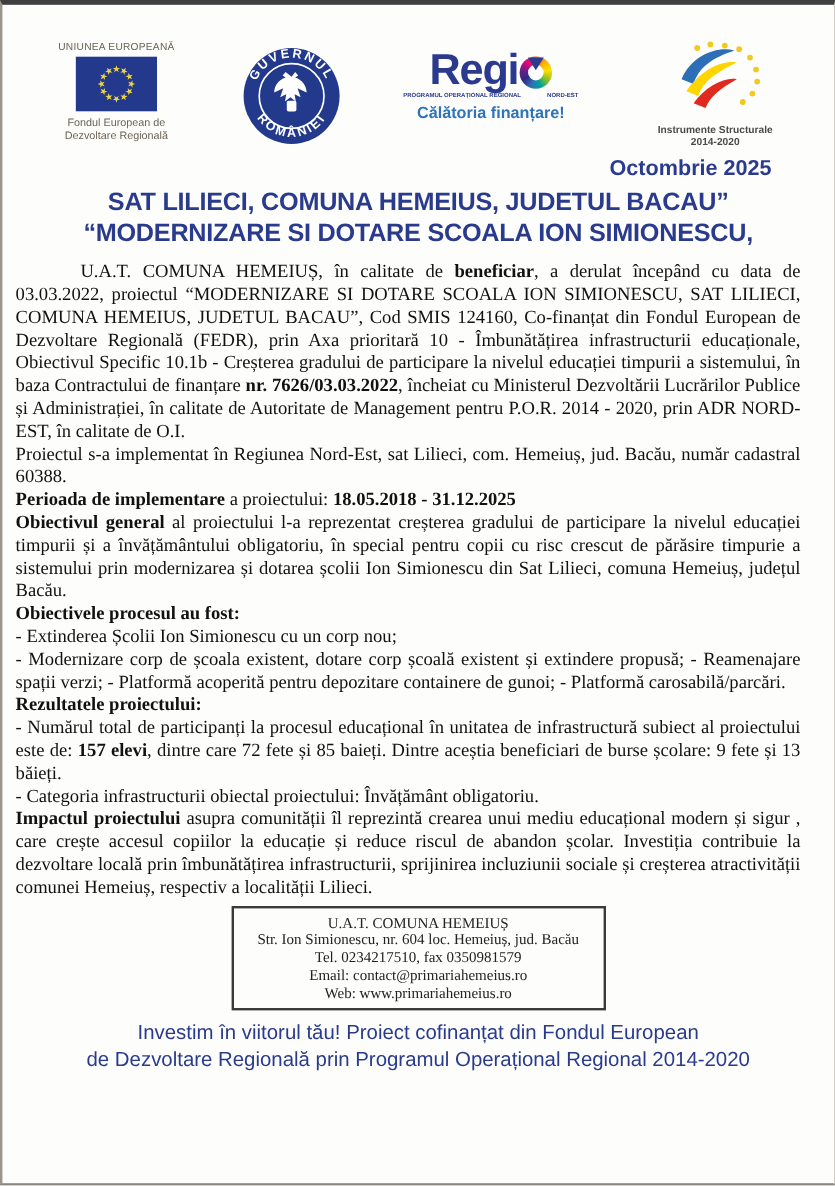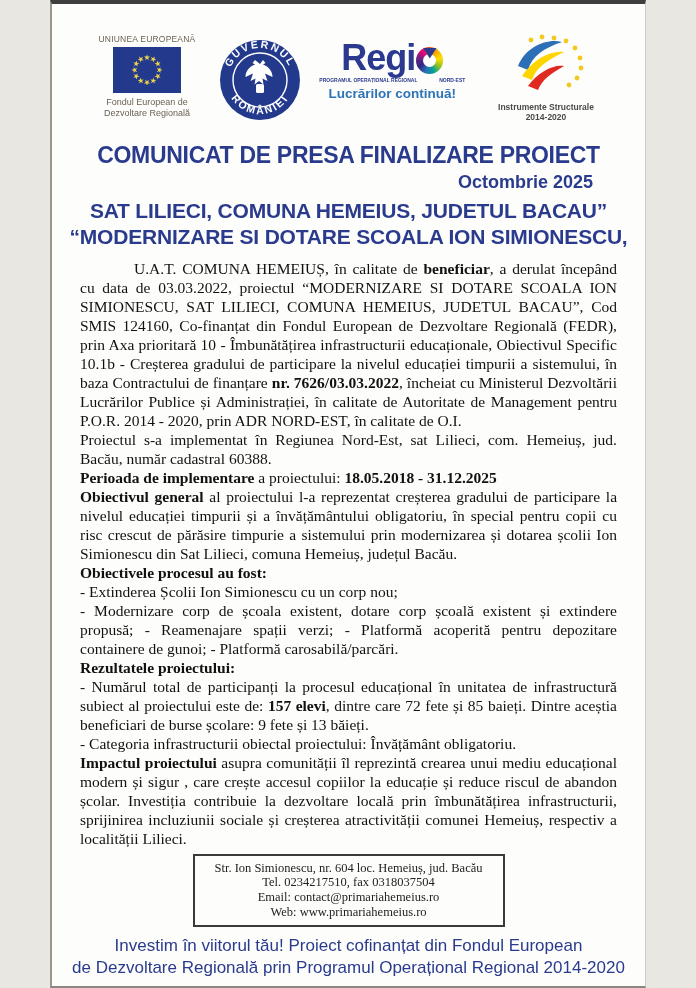--- a/index.html
+++ b/index.html
@@ -1,18 +1,18 @@
 <!DOCTYPE html>
 <html><head>
 <meta charset="utf-8">
 <style>
   * { margin:0; padding:0; box-sizing:border-box; }
   html,body { background:#e9e7e2; }
   .page {
-    width:596px; height:988px; margin:0 auto; position:relative;
+    width:696px; height:988px; margin:0 auto; position:relative;
     background:#fdfdfb; overflow:hidden;
     border-top:4px solid #3f3f3f;
     border-left:2px solid #9a958d;
     border-right:1px solid #cfccc6;
     border-bottom:2px solid #8a8780;
     font-family:"Liberation Serif", serif;
   }
   
   .logos { display:flex; justify-content:space-between; align-items:flex-start; padding:30px 36px 0 36px; }
   .eu-block { width:118px; text-align:center; color:#6b6355; font-family:"Liberation Sans",sans-serif; }
@@ -34,21 +34,21 @@
   .is-text1 { font-size:8.5px; font-weight:bold; margin-top:2px; }
   .is-text2 { font-size:8.5px; font-weight:bold; }
   
   .main-title { text-align:center; color:#2a3b8e; font-family:"Liberation Sans",sans-serif;
     font-weight:bold; font-size:23px; margin-top:16px; letter-spacing:-.3px; }
   .date-line { text-align:right; color:#2a3b8e; font-family:"Liberation Sans",sans-serif;
     font-weight:bold; font-size:18px; padding-right:52px; margin-top:3px; }
   .project-title { text-align:center; color:#2a3b8e; font-family:"Liberation Sans",sans-serif;
     font-weight:bold; font-size:21px; line-height:1.25; margin-top:5px; letter-spacing:-.2px; }
   
-  .body-text { margin:8px 28px 0 28px; font-size:15.5px; line-height:19px; color:#111; }
+  .body-text { margin:8px 28px 0 11px; font-size:15.5px; line-height:19px; color:#111; }
   .body-text p { text-align:justify; }
   .body-text p.indent { text-indent:54px; }
   .body-text .b { font-weight:bold; }
   
   .contact-box { width:312px; margin:6px auto 0 auto; border:2px solid #3a3a3a;
     text-align:center; font-size:12.5px; line-height:1.18; padding:5px 6px; color:#222; }
   
   .invest { text-align:center; color:#2a3b8e; font-family:"Liberation Sans",sans-serif;
     font-size:17px; margin-top:8px; line-height:1.3; }
 </style>
@@ -109,21 +109,21 @@
       <div class="regio-word">
         <span class="regio-name">Regi</span>
         <span class="regio-wheel">
             <span class="regio-notch"></span>
           </span>
       </div>
       <div class="regio-sub">
         <span>PROGRAMUL OPERAȚIONAL REGIONAL</span>
         <span>NORD-EST</span>
       </div>
-      <div class="regio-tagline">Lucrărilor continuă!</div>
+      <div class="regio-tagline">Călătoria finanțare!</div>
     </div>
 
     <div class="is-block">
       <svg width="100" height="62" viewBox="0 0 100 62">
         <g fill="#f2c91e">
           <circle cx="58" cy="4" r="2.4"></circle>
             <circle cx="70" cy="7" r="2.4"></circle>
             <circle cx="79" cy="14" r="2.4"></circle>
           <circle cx="84" cy="24" r="2.4"></circle>
             <circle cx="85" cy="34" r="2.4"></circle>
@@ -134,21 +134,20 @@
         </g>
         <path d="M22,32 C30,12 52,4 66,8 C48,14 36,22 32,36 Z" fill="#2d6fb7"></path>
         <path d="M26,42 C38,24 56,16 68,18 C52,26 40,33 36,46 Z" fill="#ffd500"></path>
         <path d="M32,52 C42,38 58,30 68,32 C54,40 46,46 42,56 Z" fill="#e02a20"></path>
       </svg>
       <div class="is-text1">Instrumente Structurale</div>
       <div class="is-text2">2014-2020</div>
     </div>
   </div>
 
-  <div class="main-title">COMUNICAT DE PRESA FINALIZARE PROIECT</div>
   <div class="date-line">Octombrie 2025</div>
   <div class="project-title">
     <div>SAT LILIECI, COMUNA HEMEIUS, JUDETUL BACAU”</div>
     <div>“MODERNIZARE SI DOTARE SCOALA ION SIMIONESCU,</div>
   </div>
 
   <div class="body-text">
       <p class="indent"><span>U.A.T. COMUNA HEMEIUȘ, în calitate de </span><span class="b">beneficiar</span><span>, a derulat începând cu data de 03.03.2022, proiectul “MODERNIZARE SI DOTARE SCOALA ION SIMIONESCU, SAT LILIECI, COMUNA HEMEIUS, JUDETUL BACAU”, Cod SMIS 124160, Co-finanțat din Fondul European de Dezvoltare Regională (FEDR), prin Axa prioritară 10 - Îmbunătățirea infrastructurii educaționale, Obiectivul Specific 10.1b - Creșterea gradului de participare la nivelul educației timpurii a sistemului, în baza Contractului de finanțare </span><span class="b">nr. 7626/03.03.2022</span><span>, încheiat cu Ministerul Dezvoltării Lucrărilor Publice și Administrației, în calitate de Autoritate de Management pentru P.O.R. 2014 - 2020, prin ADR NORD-EST, în calitate de O.I.</span></p>
       <p class=""><span>Proiectul s-a implementat în Regiunea Nord-Est, sat Lilieci, com. Hemeiuș, jud. Bacău, număr cadastral 60388.</span></p>
       <p class=""><span class="b">Perioada de implementare</span><span> a proiectului:  </span><span class="b">18.05.2018 - 31.12.2025</span></p>
@@ -156,22 +155,23 @@
       <p class=""><span class="b">Obiectivele procesul au fost:</span></p>
       <p class=""><span>- Extinderea Școlii Ion Simionescu cu un corp nou;</span></p>
       <p class=""><span>- Modernizare corp de școala existent, dotare corp școală existent și extindere propusă; - Reamenajare spații verzi; - Platformă acoperită pentru depozitare containere de gunoi; - Platformă carosabilă/parcări.</span></p>
       <p class=""><span class="b">Rezultatele proiectului:</span></p>
       <p class=""><span>- Numărul total de participanți la procesul educațional în unitatea de infrastructură subiect al proiectului este de: </span><span class="b">157 elevi</span><span>, dintre care 72 fete și 85 baieți. Dintre aceștia beneficiari de burse școlare: 9 fete și 13 băieți.</span></p>
       <p class=""><span>- Categoria infrastructurii obiectal proiectului: Învățământ obligatoriu.</span></p>
       <p class=""><span class="b">Impactul proiectului</span><span> asupra comunității îl reprezintă crearea unui mediu educațional modern și sigur , care crește accesul copiilor la educație și reduce riscul de abandon școlar. Investiția contribuie la dezvoltare locală prin îmbunătățirea infrastructurii, sprijinirea incluziunii sociale și creșterea atractivității comunei Hemeiuș, respectiv a localității Lilieci.</span></p>
     </div>
 
   <div class="contact-box">
+      <div>U.A.T. COMUNA HEMEIUȘ</div>
       <div>Str. Ion Simionescu, nr. 604 loc. Hemeiuș, jud. Bacău</div>
-      <div>Tel. 0234217510, fax 0318037504</div>
+      <div>Tel. 0234217510, fax 0350981579</div>
       <div>Email: contact@primariahemeius.ro</div>
       <div>Web: www.primariahemeius.ro</div>
     </div>
 
   <div class="invest">
     <div>Investim în viitorul tău! Proiect cofinanțat din Fondul European</div>
     <div>de Dezvoltare Regională prin Programul Operațional Regional 2014-2020</div>
   </div>
 
 </div>

